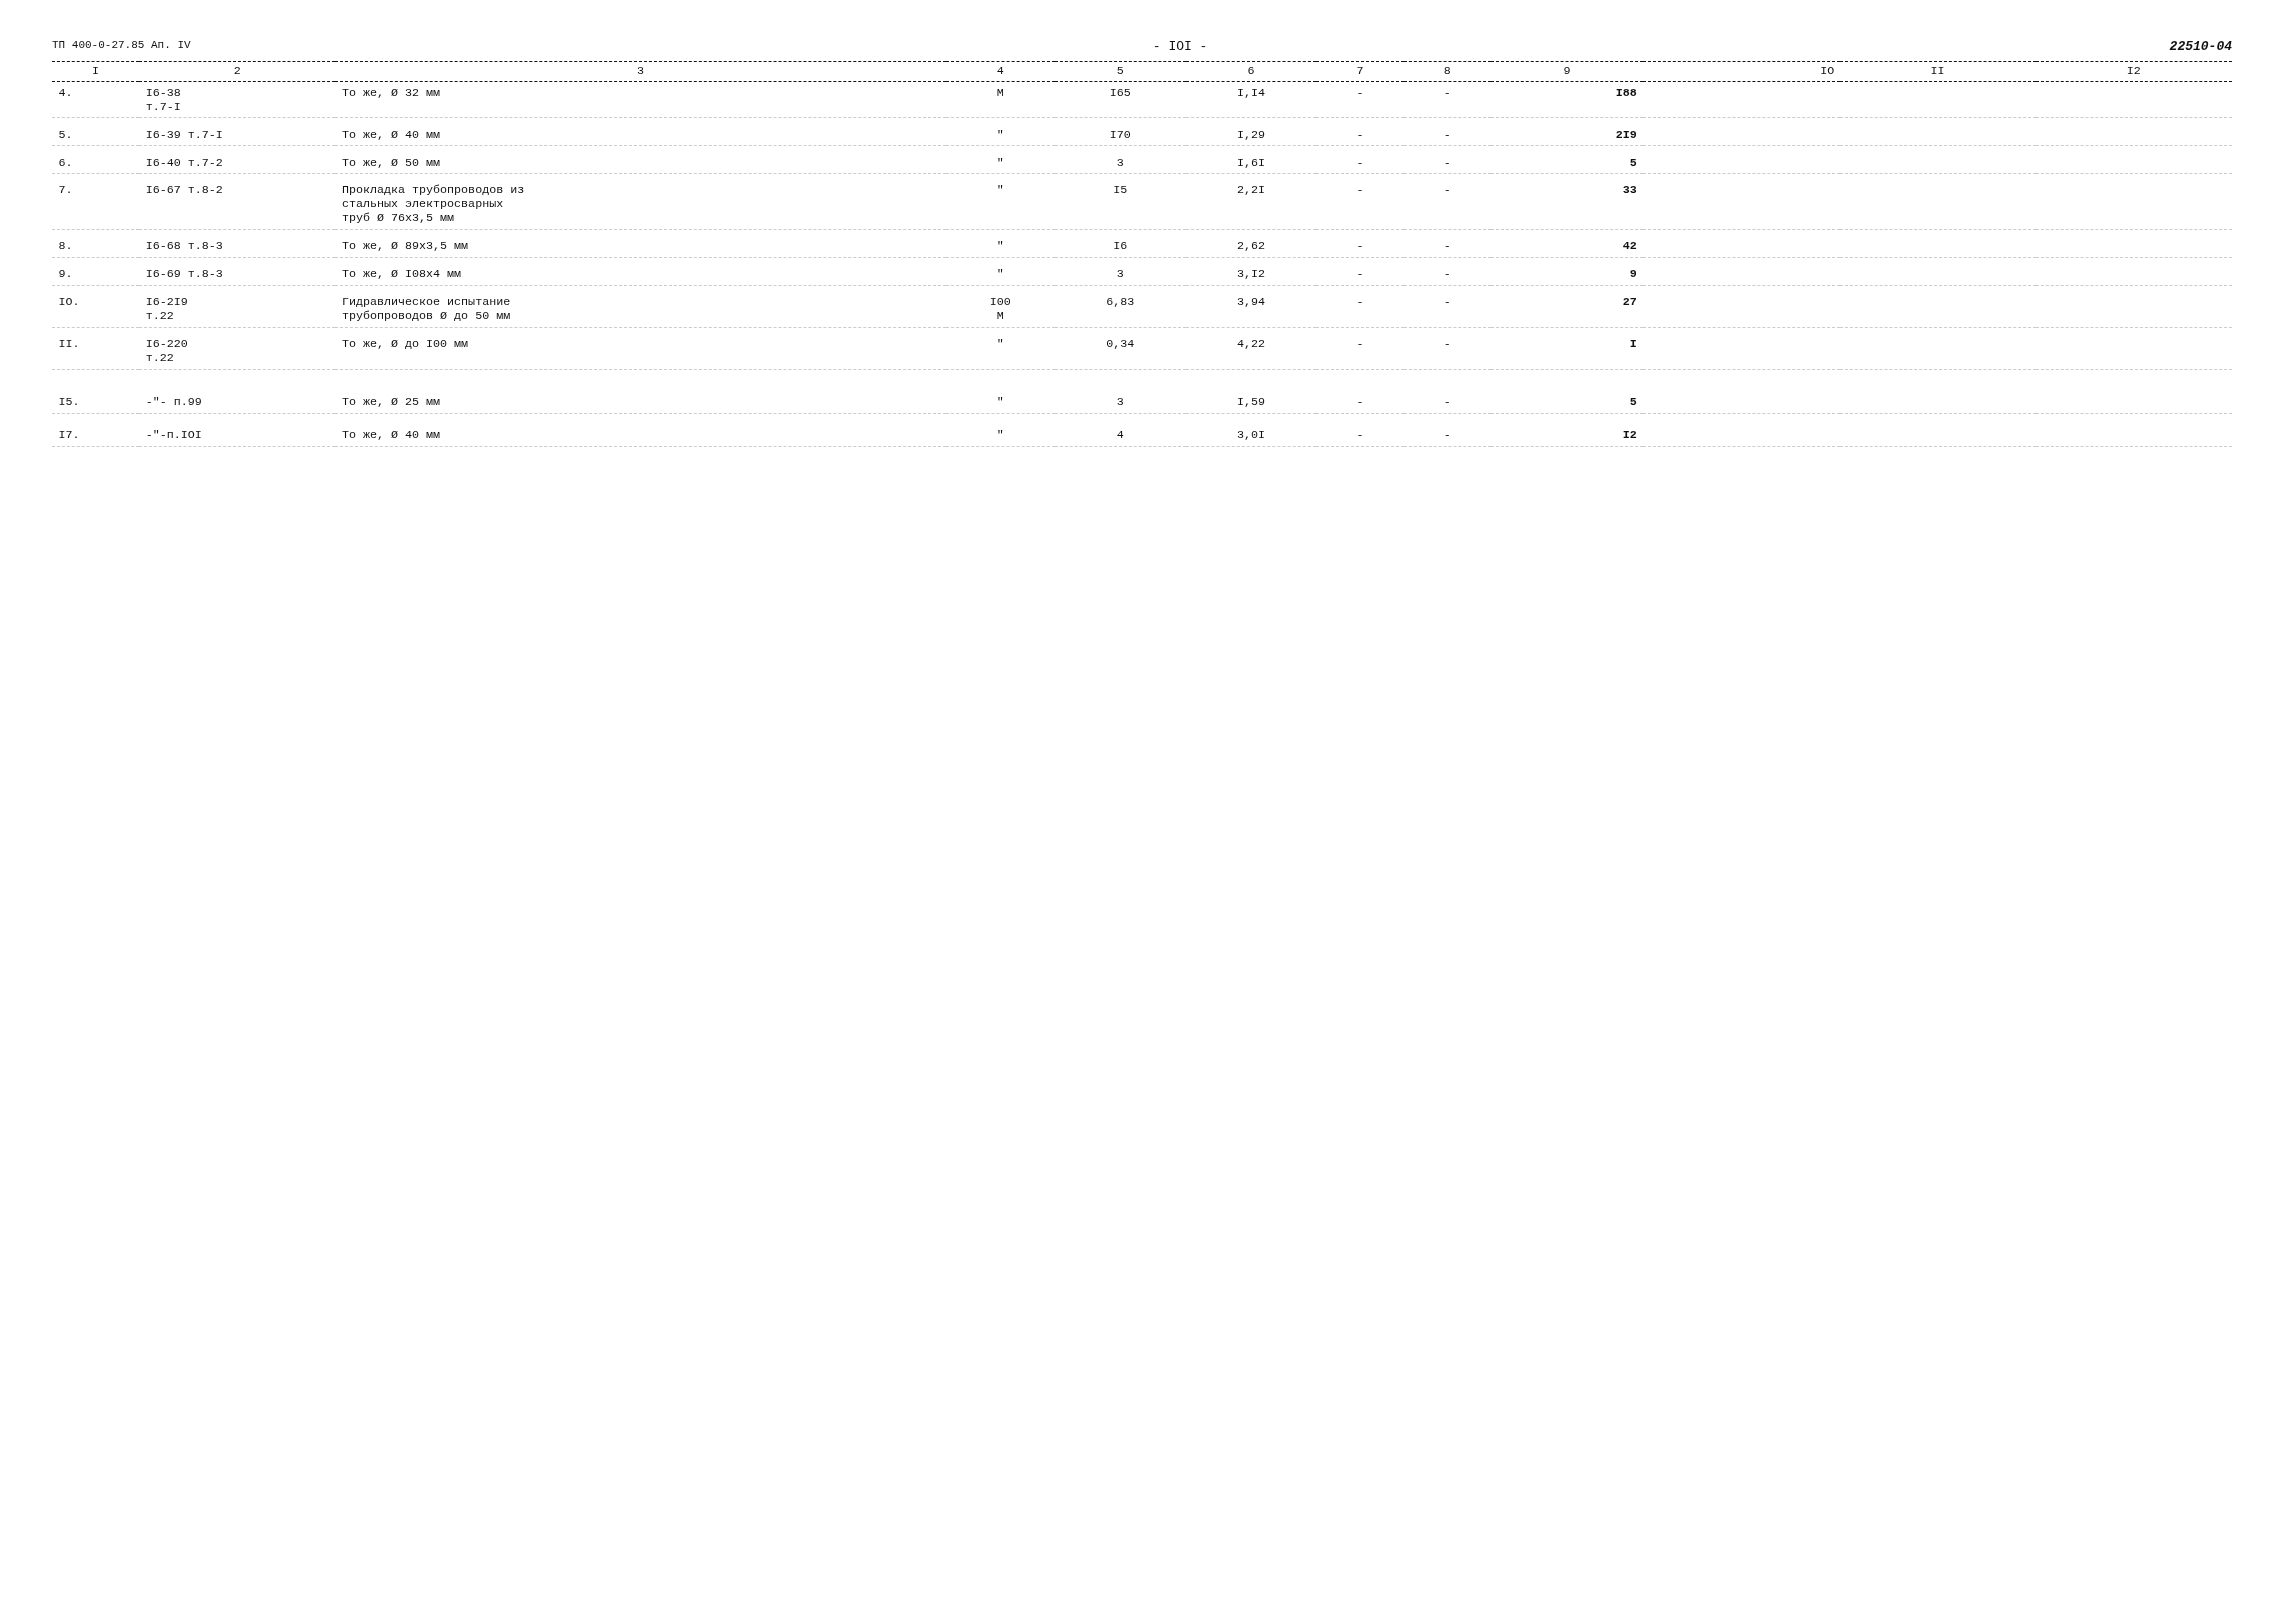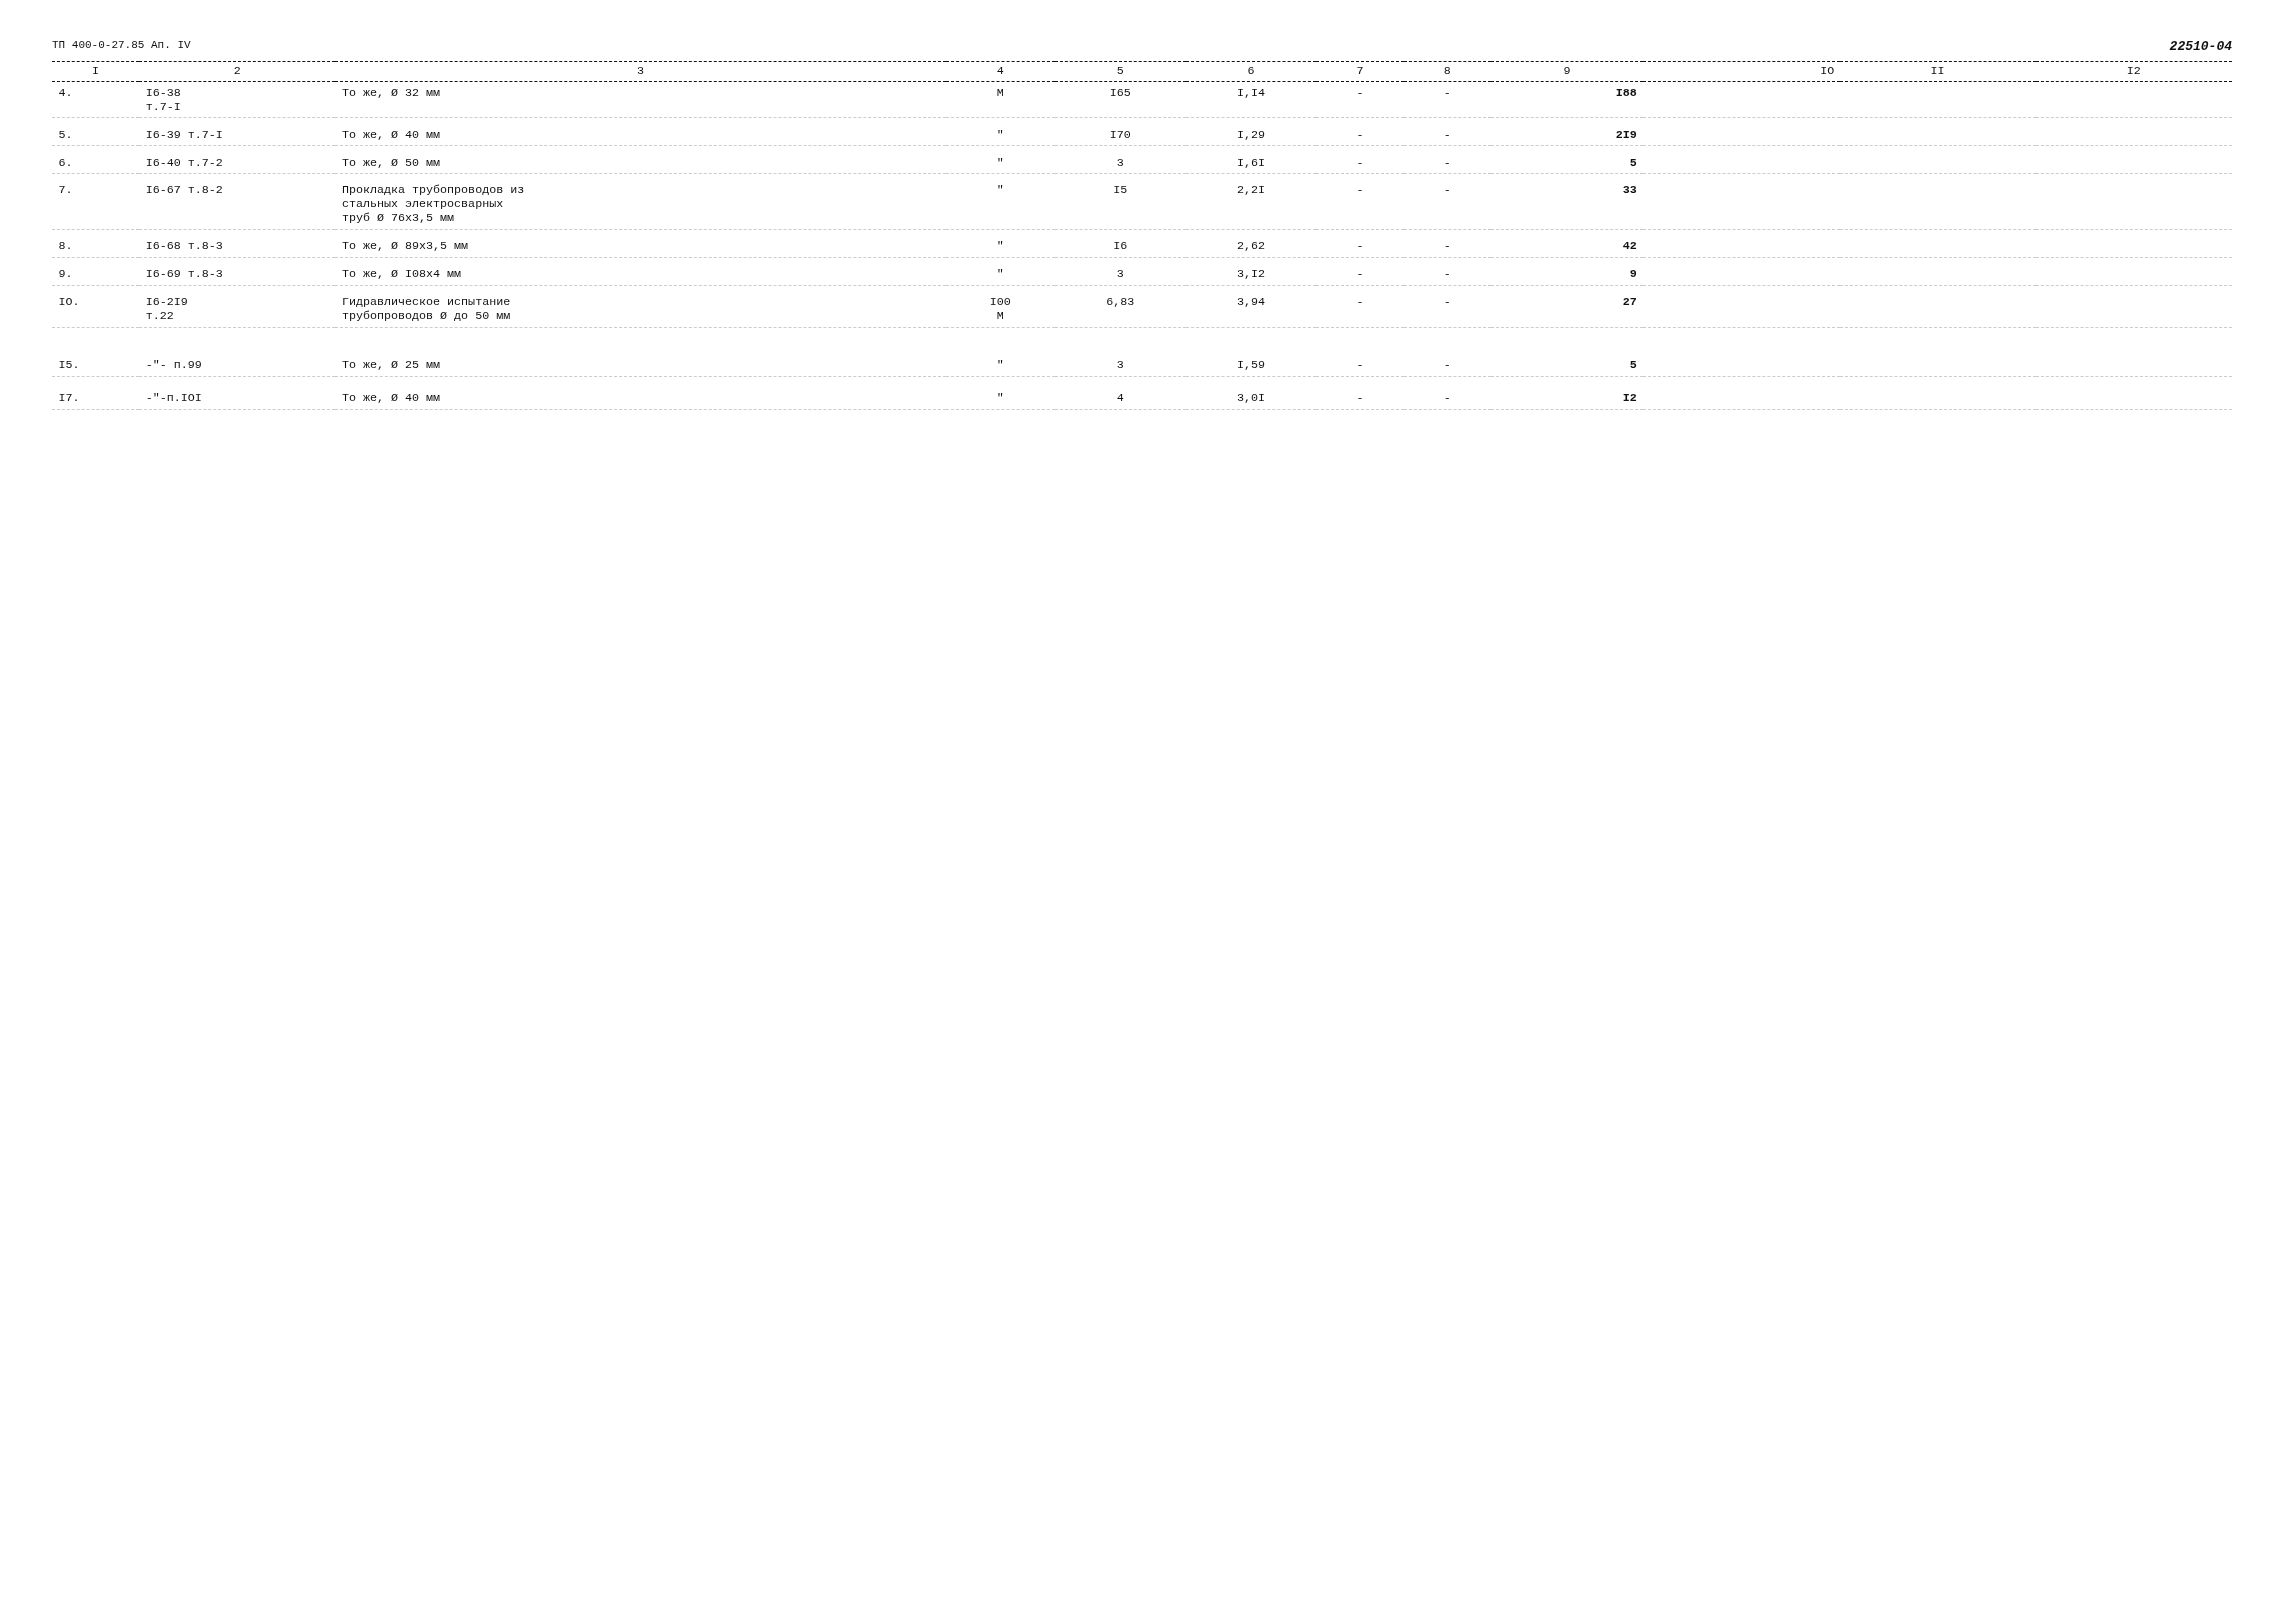--- a/index.html
+++ b/index.html
@@ -64,20 +64,23 @@
     td.dash { text-align: center; }
     td.result { text-align: right; font-weight: bold; }
     td.empty { text-align: center; }
   </style>
 </head>
 <body>
 
 <div class="page-header">
   <div class="header-left">
     <span>ТП 400-0-27.85 Ап. IV</span>
+  </div>
+  <div class="header-center">
+    <span>- IOI -</span>
   </div>
   <div class="header-right">
     <span>22510-04</span>
   </div>
 </div>
 
 <div class="table-container">
   <table>
     <colgroup>
       <col style="width:4%">
@@ -222,20 +225,34 @@
           <td class="dash">-</td>
           <td class="dash">-</td>
           <td class="result">27</td>
           <td class="empty"></td>
           <td class="empty"></td>
           <td class="empty"></td>
         </tr>
         <tr>
           <td colspan="12" style="padding: 2.6px 0px;"></td>
         </tr>
+        <tr style="border-bottom: 0.7px dashed rgb(204, 204, 204);">
+          <td class="num">II.</td>
+          <td class="code">I6-220<br>т.22</td>
+          <td class="desc">То же, Ø до I00 мм</td>
+          <td class="unit">"</td>
+          <td class="qty">0,34</td>
+          <td class="norm">4,22</td>
+          <td class="dash">-</td>
+          <td class="dash">-</td>
+          <td class="result">I</td>
+          <td class="empty"></td>
+          <td class="empty"></td>
+          <td class="empty"></td>
+        </tr>
         <tr>
           <td colspan="12" style="padding: 2.6px 0px;"></td>
         </tr>
         <tr>
           <td colspan="12" style="padding: 2.6px 0px;"></td>
         </tr>
         <tr>
           <td colspan="12" style="padding: 2.6px 0px;"></td>
         </tr>
         <tr>

